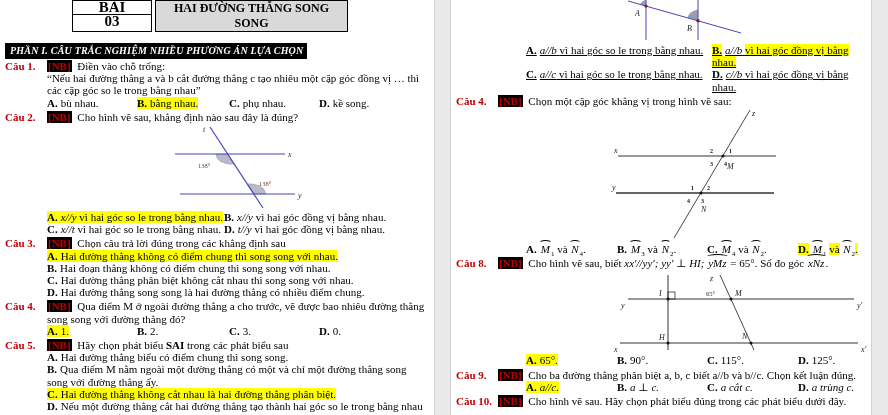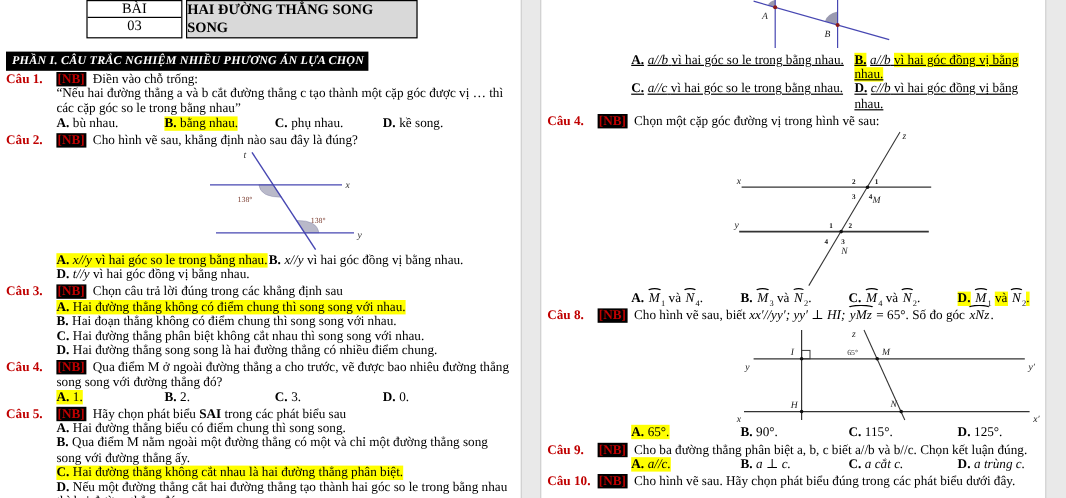--- a/index.html
+++ b/index.html
@@ -8,23 +8,23 @@
   .page{position:absolute;top:0;height:415px;background:#fff;overflow:hidden;}
   .page-left{left:0;width:434px;}
   .page-right{left:451px;width:420px;}
   .gap{position:absolute;top:0;height:415px;background:#e9e9e9;border-left:1px solid #d2d2d2;border-right:1px solid #d2d2d2;}
   .gap-mid{left:434px;width:15px;}
   .gap-right{left:871px;width:17px;border-right:none;}
 
   
   .head-table{display:flex;margin:0 0 11px 72px;width:276px;}
   .ht-left{width:78px;border:1px solid #000;display:flex;flex-direction:column;}
-  .ht-cell{height:13px;line-height:13px;text-align:center;font-weight:400;font-size:12px;}
+  .ht-cell{height:13px;line-height:13px;text-align:center;font-weight:700;font-size:15px;}
   .ht-cell+.ht-cell{border-top:1px solid #000;}
-  .ht-title{flex:1;margin-left:3px;border:1px solid #000;background:#d9d9d9;display:flex;align-items:center;justify-content:center;font-weight:700;font-size:12px;}
+  .ht-title{flex:1;margin-left:3px;border:1px solid #000;background:#d9d9d9;display:flex;align-items:center;justify-content:center;font-weight:700;font-size:12px;text-align:center;}
 
   .banner{margin:0 0 1px 5px;width:302px;background:#000;color:#fff;font-weight:700;font-style:italic;font-size:10px;line-height:13px;padding:1px 2px 2px 5px;letter-spacing:.2px;box-sizing:border-box;}
 
   .q{position:relative;padding-left:42px;margin:0 4px 2px 5px;font-size:11px;line-height:12.2px;color:#000;}
   .q-nolabel{padding-left:42px;text-decoration:underline;}
   .qnum{position:absolute;left:0;top:0;color:#c00000;font-weight:700;white-space:nowrap;text-align:right;}
   .nb{background:#000000;color:#c00000;font-weight:700;padding:0 1px;margin-right:3px;}
   .k{font-weight:700;margin-right:3px;}
   .hl{background:#ffff00;}
   .mi{font-style:italic;}
@@ -63,21 +63,21 @@
       </div>
       <div class="ht-title">HAI ĐƯỜNG THẲNG SONG SONG</div>
     </div>
 
     <div class="banner">PHẦN I. CÂU TRẮC NGHIỆM NHIỀU PHƯƠNG ÁN LỰA CHỌN</div>
 
     <div class="q">
       <span class="qnum">Câu 1.</span>
       <span class="nb">[NB]</span>
       <span>Điền vào chỗ trống:</span>
-      <div>“Nếu hai đường thẳng a và b cắt đường thẳng c tạo thành một cặp góc được vị … thì</div>
+      <div>“Nếu hai đường thẳng a và b cắt đường thẳng c tạo nhiêu một cặp góc đồng vị … thì</div>
       <div>các cặp góc so le trong bằng nhau”</div>
       <div class="opt4">
         <span><span class="k">A.</span><span>bù nhau.</span></span>
         <span><span class="hl"><span class="k">B.</span><span>bằng nhau.</span></span></span>
         <span><span class="k">C.</span><span>phụ nhau.</span></span>
         <span><span class="k">D.</span><span>kề song.</span></span>
       </div>
     </div>
 
     <div class="q">
@@ -94,20 +94,21 @@
         <text x="43" y="8" class="figlbl-blue">t</text>
         <text x="128" y="33" class="figlbl-blue">x</text>
         <text x="138" y="74" class="figlbl-blue">y</text>
         <text x="38" y="44" class="ang">138°</text>
         <text x="99" y="62" class="ang">138°</text>
       </svg>
 
       <div class="opt2">
         <span><span class="hl"><span class="k">A.</span><span class="mi">x//y</span> <span>vì hai góc so le trong bằng nhau.</span></span></span>
         <span><span class="k">B.</span><span class="mi">x//y</span> <span>vì hai góc đồng vị bằng nhau.</span></span>
+        <span><span class="k">C.</span><span class="mi">x//t</span> <span>vì hai góc so le trong bằng nhau.</span></span>
         <span><span class="k">D.</span><span class="mi">t//y</span> <span>vì hai góc đồng vị bằng nhau.</span></span>
       </div>
     </div>
 
     <div class="q">
       <span class="qnum">Câu 3.</span>
       <span class="nb">[NB]</span>
       <span>Chọn câu trả lời đúng trong các khẳng định sau</span>
       <div class="optline"><span class="hl"><span class="k">A.</span><span>Hai đường thẳng không có điểm chung thì song song với nhau.</span></span></div>
       <div class="optline"><span class="k">B.</span><span>Hai đoạn thẳng không có điểm chung thì song song với nhau.</span></div>
@@ -158,21 +159,21 @@
         <span><span class="k">A.</span><span class="mi">a//b</span> <span>vì hai góc so le trong bằng nhau.</span></span>
         <span><span class="hl k">B.</span><span class="mi">a//b</span> <span class="hl">vì hai góc đồng vị bằng nhau.</span></span>
         <span><span class="k">C.</span><span class="mi">a//c</span> <span>vì hai góc so le trong bằng nhau.</span></span>
         <span><span class="k">D.</span><span class="mi">c//b</span> <span>vì hai góc đồng vị bằng nhau.</span></span>
       </div>
     </div>
 
     <div class="q">
       <span class="qnum">Câu 4.</span>
       <span class="nb">[NB]</span>
-      <span>Chọn một cặp góc đường vị trong hình vẽ sau:</span>
+      <span>Chọn một cặp góc khẳng vị trong hình vẽ sau:</span>
 
       <svg id="fig-q7" width="310" height="134" viewBox="0 0 310 134">
         <line x1="60" y1="48" x2="218" y2="48" stroke="#333" stroke-width="1"></line>
         <line x1="58" y1="85" x2="216" y2="85" stroke="#333" stroke-width="1.4"></line>
         <line x1="192" y1="2" x2="116" y2="130" stroke="#333" stroke-width="0.9"></line>
         <circle cx="165" cy="48" r="1.5" fill="#111"></circle>
         <circle cx="143" cy="85" r="1.5" fill="#111"></circle>
         <text x="56" y="45" class="figlbl">x</text>
         <text x="54" y="82" class="figlbl">y</text>
         <text x="194" y="8" class="figlbl">z</text>

